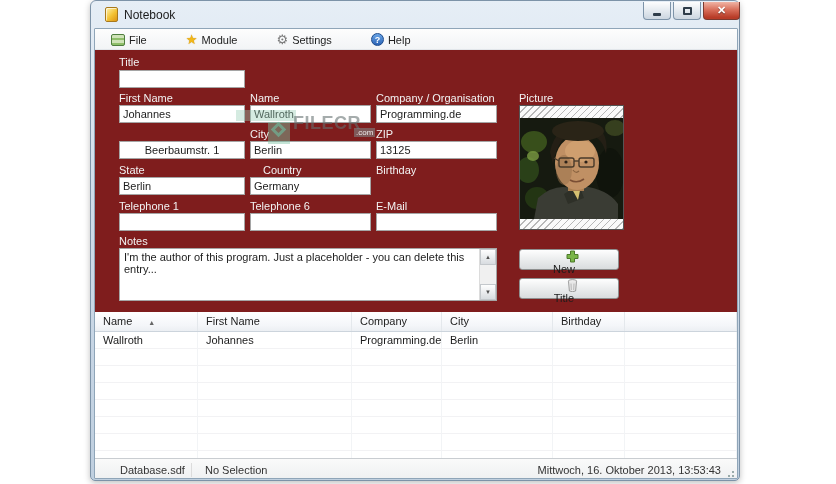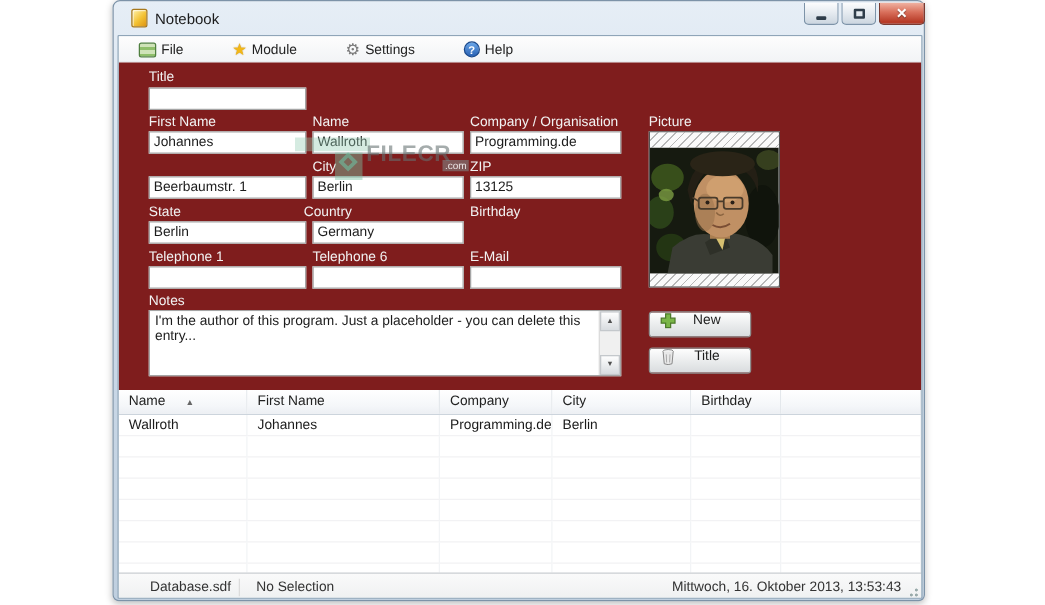--- a/index.html
+++ b/index.html
@@ -75,24 +75,24 @@
             font-size:6px; color:#505050; display:flex; align-items:center; justify-content:center;
             cursor:pointer; }
 
   .pic-frame { position:absolute; left:424px; top:55px; width:105px; height:125px;
                border:1px solid #555; background:#fff; }
   .hatch { position:absolute; left:0; width:103px; height:12px;
            background:repeating-linear-gradient(135deg,#fafafa 0 4px,#b8b8b8 4px 5px); }
   .hatch.bot { bottom:0; height:10px; }
   .photo { position:absolute; left:0; top:12px; width:103px; height:101px; }
 
-  .act-btn { position:absolute; left:424px; width:82px; height:21px;
+  .act-btn { position:absolute; left:424px; width:100px; height:21px;
              border:1px solid #8e8f8f; border-radius:3px;
              background:linear-gradient(#fefefe,#e9ebec 55%,#d9dcde);
-             display:flex; font-size:11px; color:#1c1c1c; cursor:pointer; }
+             display:flex; align-items:center; font-size:11px; color:#1c1c1c; cursor:pointer;flex-direction:column; }
   .act-btn .bico { margin-left:7px; width:14px; display:flex; justify-content:center; }
   .act-btn .blabel { flex:1; text-align:center; padding-right:10px; }
 
   
   .grid { height:146px; background:#fff; overflow:hidden; }
   .grow { display:flex; }
   .gcell { height:17px; font-size:11px; color:#1a1a1a; padding:2px 0 0 8px;
            border-right:1px solid #f2f4f6; border-bottom:1px solid #f2f2f4;
            white-space:nowrap; overflow:hidden; }
   .hrow { border-bottom:1px solid #ccd4dc; }
@@ -180,26 +180,26 @@
       <div class="flabel" style="left:155px;top:42px">Name</div>
       <div class="flabel" style="left:281px;top:42px">Company / Organisation</div>
       <div class="flabel" style="left:424px;top:42px">Picture</div>
       <input class="fin w1" style="left: 24px; top: 55px;" value="Johannes">
       <input class="fin w2" style="left: 155px; top: 55px;" value="Wallroth">
       <input class="fin w2" style="left: 281px; top: 55px;" value="Programming.de">
 
       <div class="flabel" style="left:24px;top:92px">Street</div>
       <div class="flabel" style="left:155px;top:78px">City</div>
       <div class="flabel" style="left:281px;top:78px">ZIP</div>
-      <input class="fin w1" style="left: 24px; top: 91px;" value="Beerbaumstr. 1">
+      <input class="fin w1" style="left: 24px; top: 91px; text-align: center;" value="Beerbaumstr. 1">
       <input class="fin w2" style="left: 155px; top: 91px;" value="Berlin">
       <input class="fin w2" style="left: 281px; top: 91px;" value="13125">
 
       <div class="flabel" style="left:24px;top:114px">State</div>
-      <div class="flabel" style="left:148px;top:114px">Country</div>
+      <div class="flabel" style="left:168px;top:114px">Country</div>
       <div class="flabel" style="left:281px;top:114px">Birthday</div>
       <input class="fin w1" style="left: 24px; top: 127px;" value="Berlin">
       <input class="fin w2" style="left: 155px; top: 127px;" value="Germany">
 
       <div class="flabel" style="left:24px;top:150px">Telephone 1</div>
       <div class="flabel" style="left:155px;top:150px">Telephone 6</div>
       <div class="flabel" style="left:281px;top:150px">E-Mail</div>
       <input class="fin w1" style="left: 24px; top: 163px;" value="">
       <input class="fin w2" style="left: 155px; top: 163px;" value="">
       <input class="fin w2" style="left: 281px; top: 163px;" value="">

